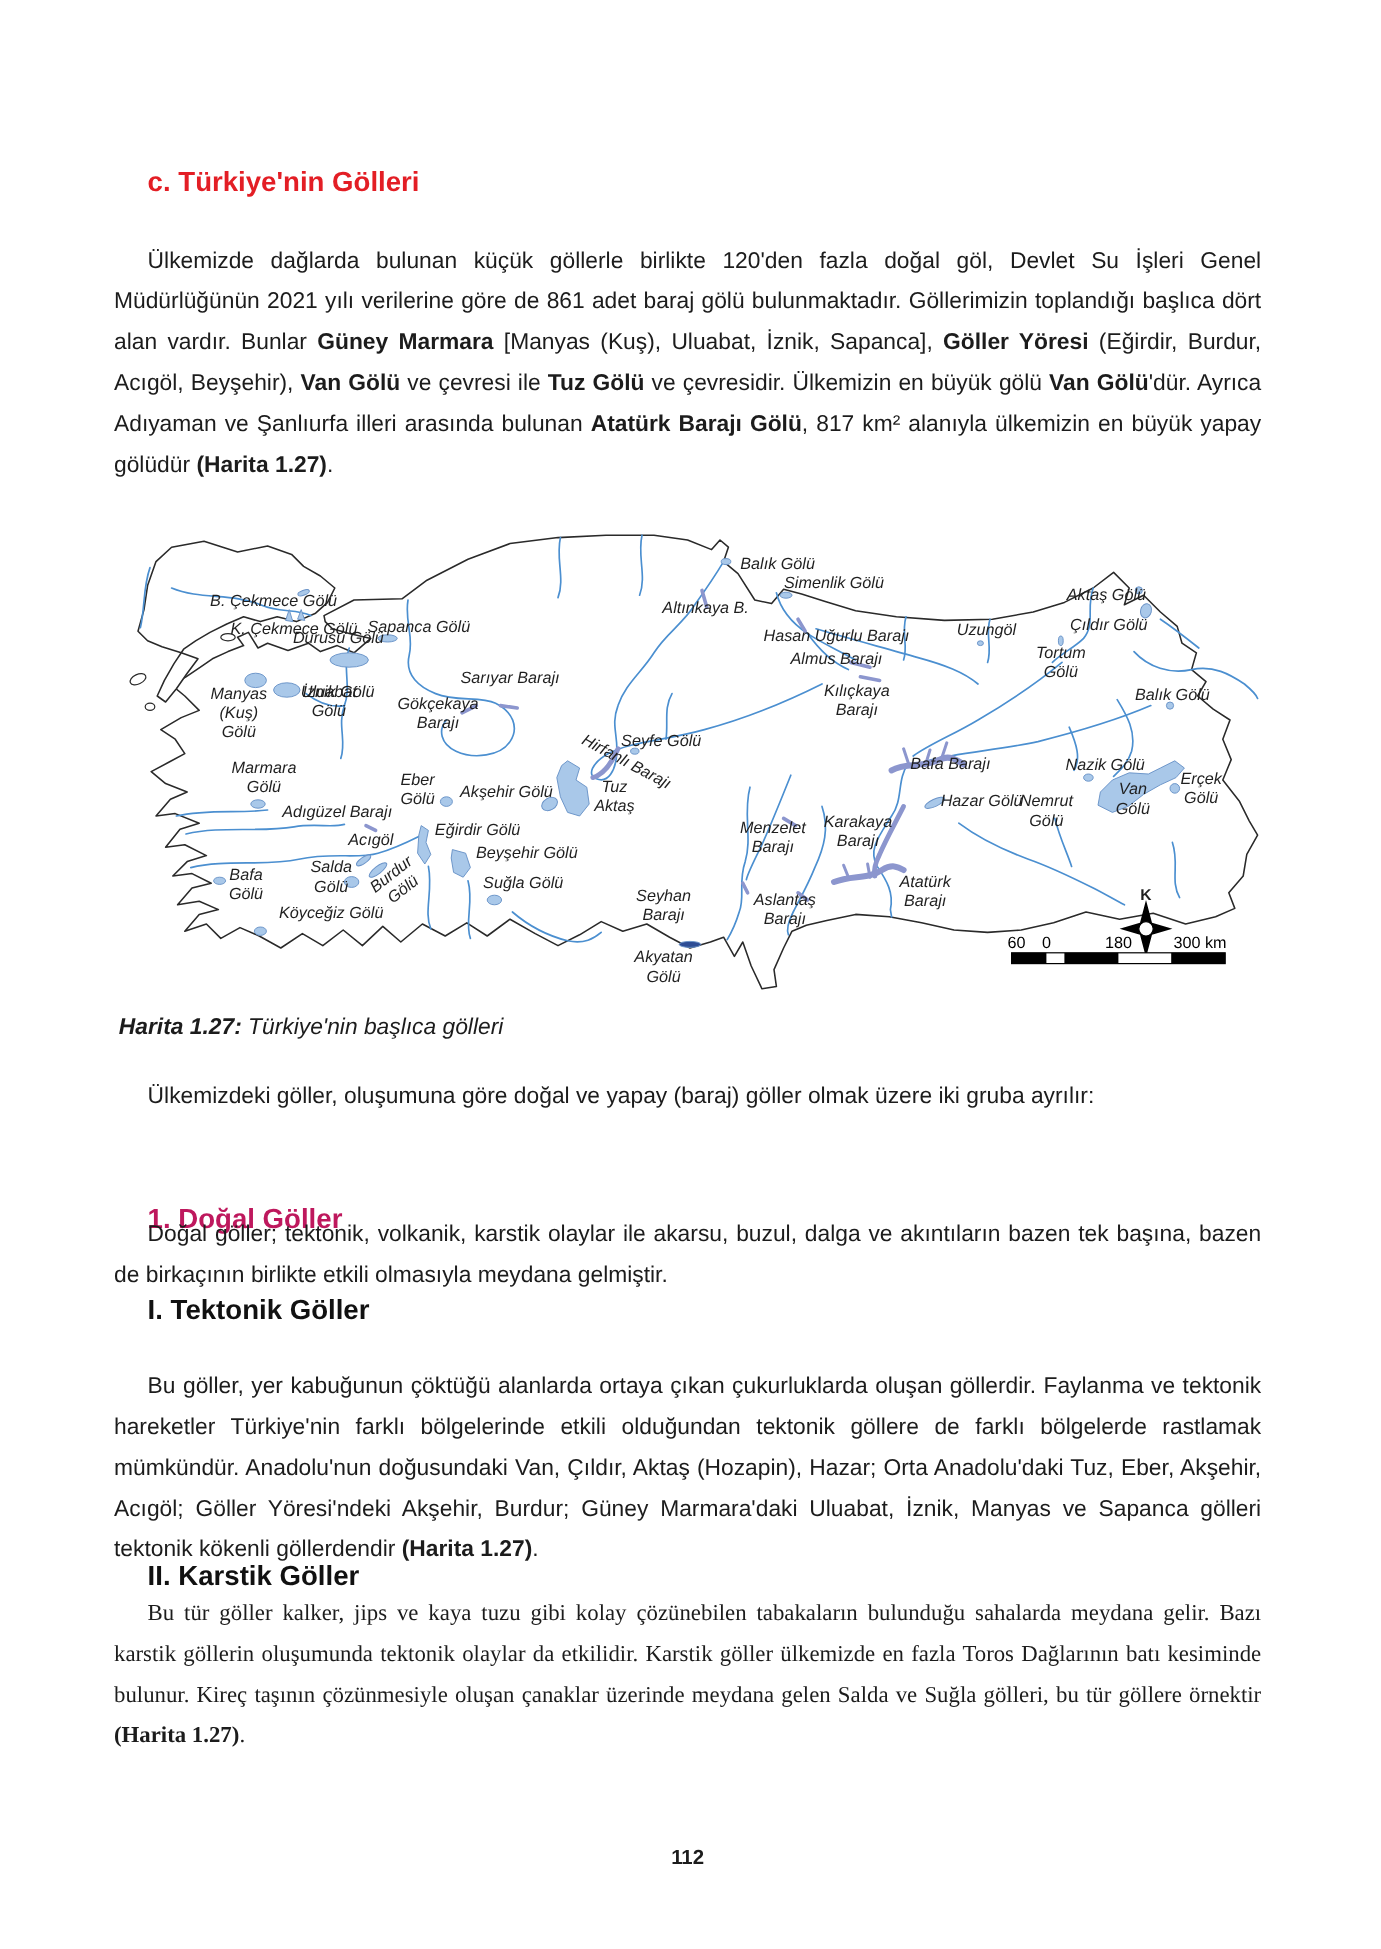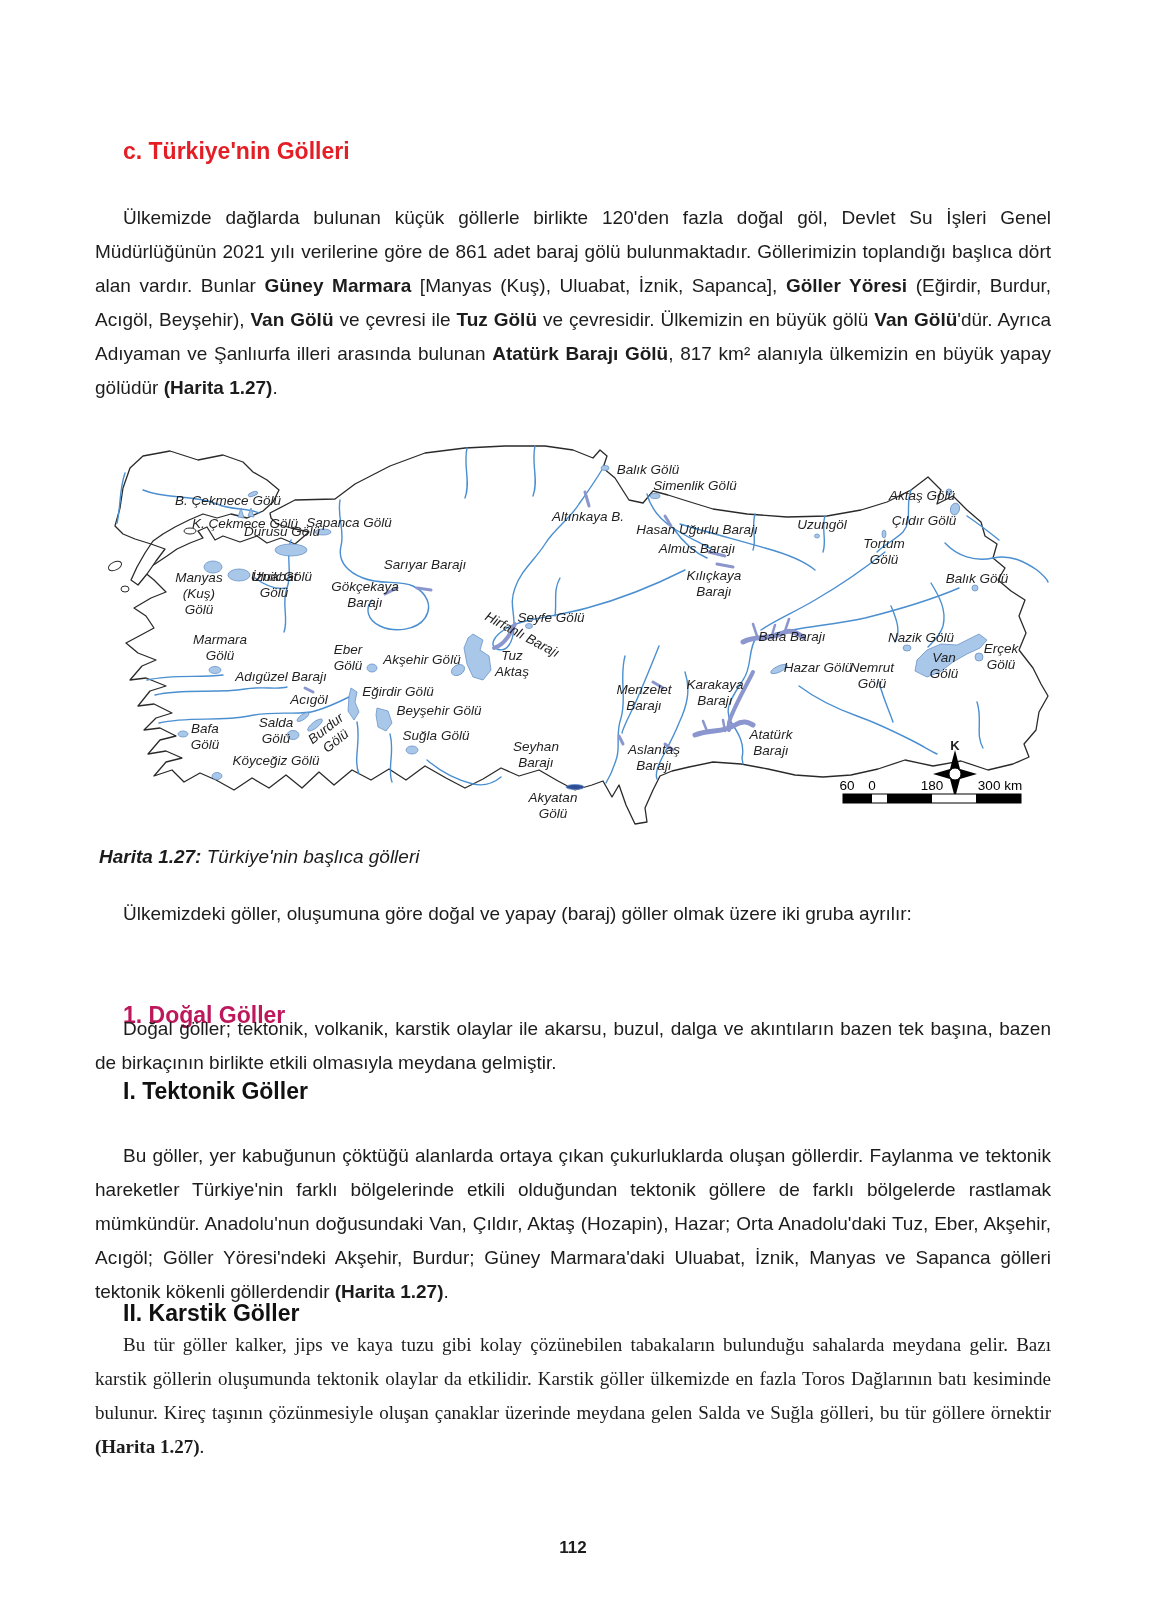--- a/index.html
+++ b/index.html
@@ -157,21 +157,21 @@
         <div class="map-label" style="left: 104px; top: 166px; transform: translate(-50%, -50%);">Manyas
 (Kuş)
 Gölü</div>
         <div class="map-label" style="left: 179px; top: 157px; transform: translate(-50%, -50%);">Uluabat
 Gölü</div>
         <div class="map-label" style="left: 330px; top: 137px; transform: translate(-50%, -50%);">Sarıyar Barajı</div>
         <div class="map-label" style="left: 270px; top: 167px; transform: translate(-50%, -50%);">Gökçekaya
 Barajı</div>
         <div class="map-label" style="left: 553px; top: 42px; transform: translate(-50%, -50%);">Balık Gölü</div>
         <div class="map-label" style="left: 600px; top: 58px; transform: translate(-50%, -50%);">Simenlik Gölü</div>
-        <div class="map-label" style="left: 493px; top: 89px; transform: translate(-50%, -50%); text-align: center;">Altınkaya B.</div>
+        <div class="map-label" style="left: 493px; top: 79px; transform: translate(-50%, -50%); text-align: center;">Altınkaya B.</div>
         <div class="map-label" style="left: 602px; top: 102px; transform: translate(-50%, -50%);">Hasan Uğurlu Barajı</div>
         <div class="map-label" style="left: 602px; top: 121px; transform: translate(-50%, -50%);">Almus Barajı</div>
         <div class="map-label" style="left: 619px; top: 156px; transform: translate(-50%, -50%);">Kılıçkaya
 Barajı</div>
         <div class="map-label" style="left: 727px; top: 97px; transform: translate(-50%, -50%);">Uzungöl</div>
         <div class="map-label" style="left: 827px; top: 68px; transform: translate(-50%, -50%);">Aktaş Gölü</div>
         <div class="map-label" style="left: 829px; top: 93px; transform: translate(-50%, -50%);">Çıldır Gölü</div>
         <div class="map-label" style="left: 789px; top: 124px; transform: translate(-50%, -50%);">Tortum
 Gölü</div>
         <div class="map-label" style="left: 882px; top: 151px; transform: translate(-50%, -50%);">Balık Gölü</div>
@@ -189,21 +189,21 @@
         <div class="map-label" style="left: 303px; top: 264px; transform: translate(-50%, -50%);">Eğirdir Gölü</div>
         <div class="map-label" style="left: 344px; top: 283px; transform: translate(-50%, -50%);">Beyşehir Gölü</div>
         <div class="map-label" style="left: 181px; top: 303px; transform: translate(-50%, -50%);">Salda
 Gölü</div>
         <div class="map-label" style="left: 236px; top: 307px; transform: translate(-50%, -50%) rotate(-38deg);">Burdur
 Gölü</div>
         <div class="map-label" style="left: 341px; top: 308px; transform: translate(-50%, -50%);">Suğla Gölü</div>
         <div class="map-label" style="left: 110px; top: 309px; transform: translate(-50%, -50%);">Bafa
 Gölü</div>
         <div class="map-label" style="left: 181px; top: 333px; transform: translate(-50%, -50%);">Köyceğiz Gölü</div>
-        <div class="map-label" style="left: 441px; top: 327px; transform: translate(-50%, -50%);">Seyhan
+        <div class="map-label" style="left: 458px; top: 327px; transform: translate(-50%, -50%);">Seyhan
 Barajı</div>
         <div class="map-label" style="left: 458px; top: 378px; transform: translate(-50%, -50%);">Akyatan
 Gölü</div>
         <div class="map-label" style="left: 559px; top: 330px; transform: translate(-50%, -50%);">Aslantaş
 Barajı</div>
         <div class="map-label" style="left: 549px; top: 270px; transform: translate(-50%, -50%);">Menzelet
 Barajı</div>
         <div class="map-label" style="left: 620px; top: 265px; transform: translate(-50%, -50%);">Karakaya
 Barajı</div>
         <div class="map-label" style="left: 676px; top: 315px; transform: translate(-50%, -50%);">Atatürk

